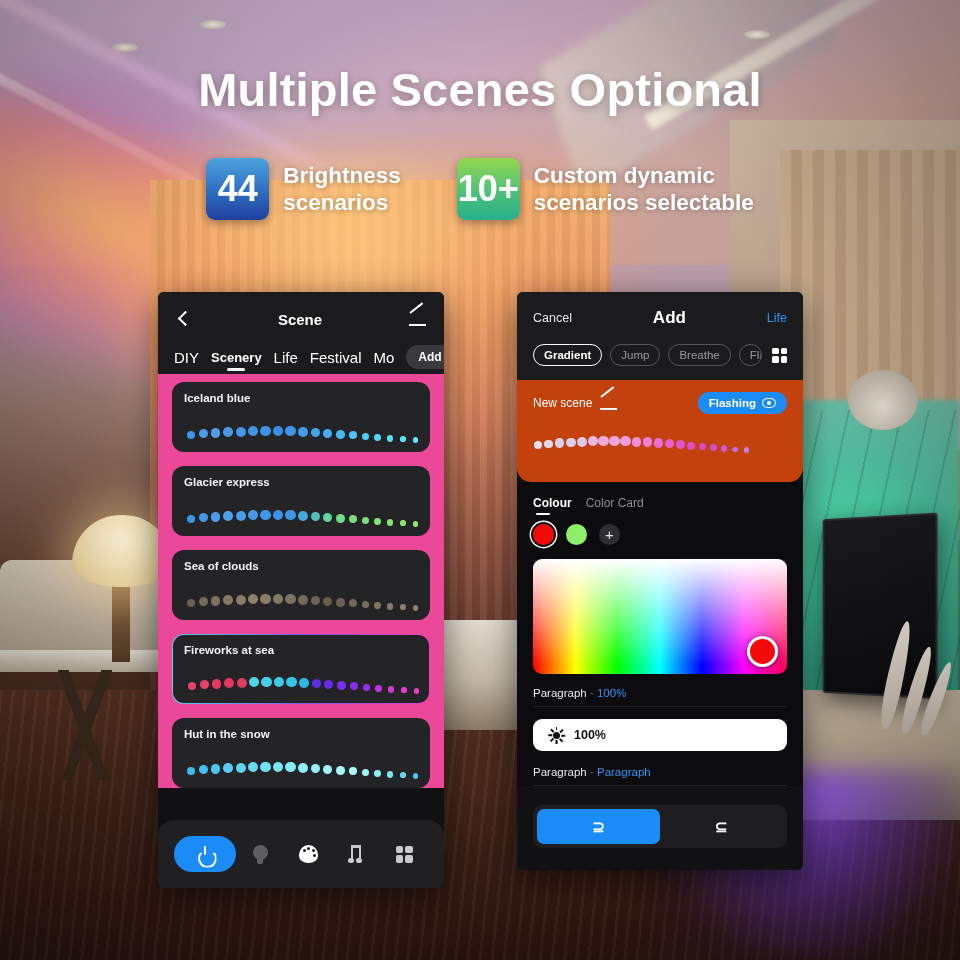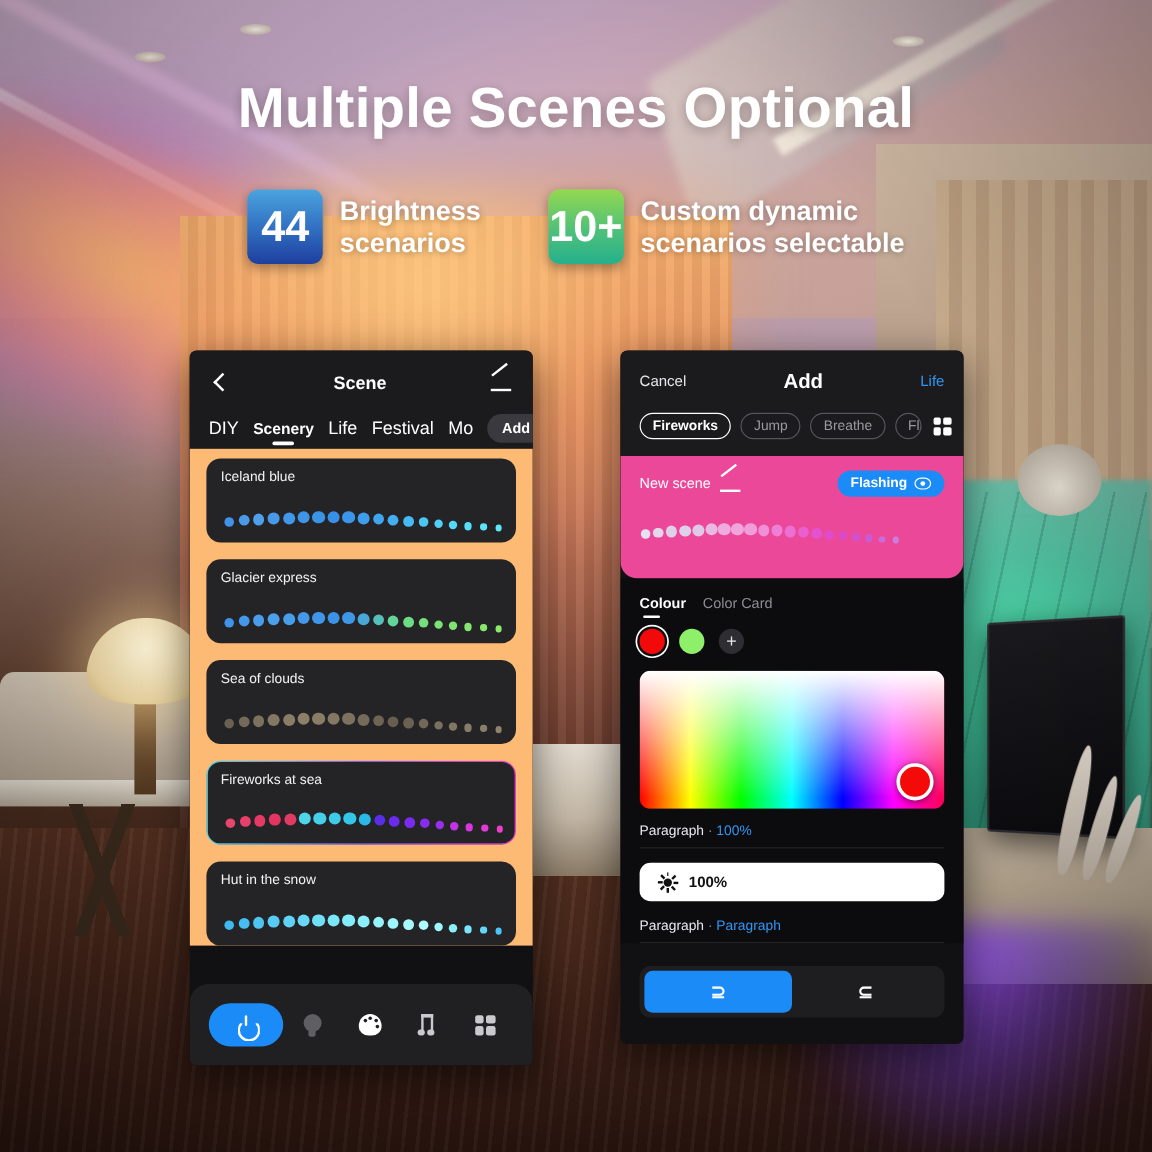--- a/index.html
+++ b/index.html
@@ -206,21 +206,21 @@
   .lp-tab { color:#ffffff; font-size:15px; position:relative; white-space:nowrap; }
   .lp-tab.active { color:#fff; font-weight:700; font-size:13px; }
   .lp-tab.active::after {
     content:""; position:absolute; left:50%; transform:translateX(-50%); bottom:-6px;
     width:18px; height:2.5px; background:#fff; border-radius:2px;
   }
   .lp-add {
     margin-left:auto; background:#3a3a3e; color:#fff; font-size:12px; font-weight:700;
     border-radius:14px; padding:5px 12px; white-space:nowrap;
   }
-  .lp-list { padding: 8px 14px 0 14px; background:#fdba74; }
+  .lp-list { padding: 8px 14px 0 14px; background:#ec4899;font-weight:bold; }
   .scene-card {
     background:#242427; border-radius:12px; height:70px; margin-bottom:14px;
     padding:10px 12px 0 12px; position:relative;
   }
   .scene-card.selected {
     background:#242427;
     border: 1.6px solid transparent;
     background-image: linear-gradient(#242427,#242427), linear-gradient(90deg,#4fd4e8,#7b5cf0,#e83cc8);
     background-origin: border-box; background-clip: padding-box, border-box;
     height:70px; padding: 9px 11px 0 11px;
@@ -284,21 +284,21 @@
   .rp-modes { display:flex; align-items:center; gap:8px; margin-top:14px; }
   .mode-chip {
     border:1px solid #55555c; border-radius:13px; padding:4px 10px;
     color:#9a9aa1; font-size:11.5px; white-space:nowrap;
   }
   .mode-chip.active { border-color:#ffffff; color:#ffffff; font-weight:700; }
   .mode-chip.cut { overflow:hidden; max-width:50px; }
   .rp-gridicon { margin-left:2px; width:15px; height:15px; display:grid; grid-template-columns:1fr 1fr; grid-template-rows:1fr 1fr; gap:2px; flex:0 0 auto; }
   .rp-gridicon i { background:#fff; border-radius:1.5px; }
 
-  .rp-preview-panel { background:#ec4899; margin:0; padding: 12px 16px 16px 16px; border-radius: 0 0 14px 14px; }
+  .rp-preview-panel { background:#c2410c; margin:0; padding: 12px 16px 16px 16px; border-radius: 0 0 14px 14px; }
   .rp-preview-head { display:flex; align-items:center; justify-content:space-between; }
   .rp-scenename { color:#fff; font-size:12px; display:flex; align-items:center; gap:7px; }
   .preview-btn {
     background:#1b8cf7; color:#fff; font-size:11.5px; font-weight:700;
     border-radius:14px; padding:5px 11px; display:flex; align-items:center; gap:6px;
   }
   .icon-eye { width:14px; height:10px; position:relative; }
   .icon-eye::before {
     content:""; position:absolute; inset:0; border:1.6px solid #fff;
     border-radius: 50% / 62%;
@@ -591,21 +591,21 @@
   </div>
 
   <div class="phone" id="phone-right">
     <div class="rp-top">
       <div class="rp-titlebar">
         <div class="rp-cancel">Cancel</div>
         <div class="rp-title">Add</div>
         <div class="rp-save">Life</div>
       </div>
       <div class="rp-modes">
-        <div class="mode-chip active">Fireworks</div>
+        <div class="mode-chip active">Gradient</div>
         <div class="mode-chip">Jump</div>
         <div class="mode-chip">Breathe</div>
         <div class="mode-chip cut">Flashing</div>
         <div class="rp-gridicon">
             <i></i>
             <i></i>
             <i></i>
             <i></i>
           </div>
       </div>

